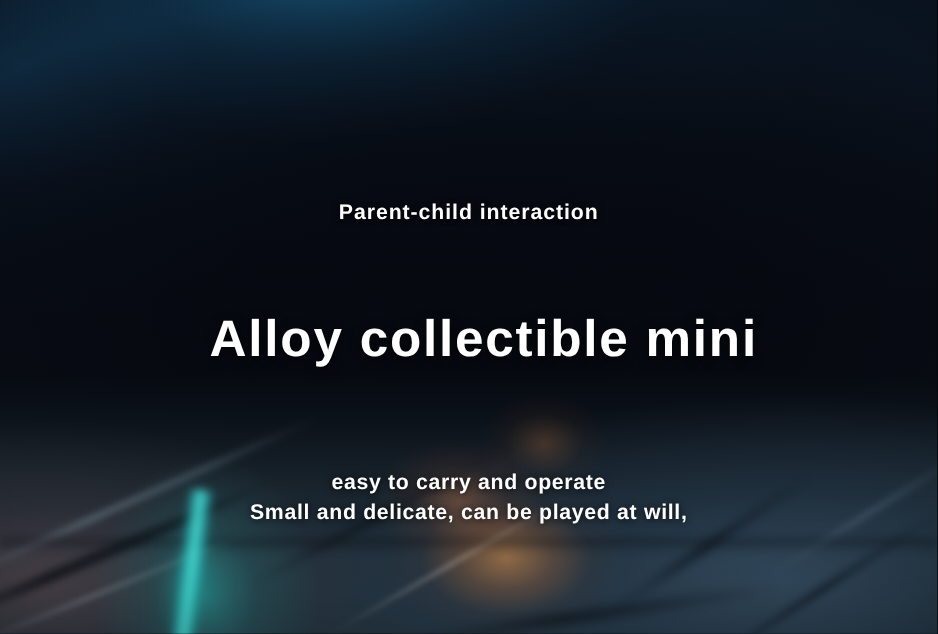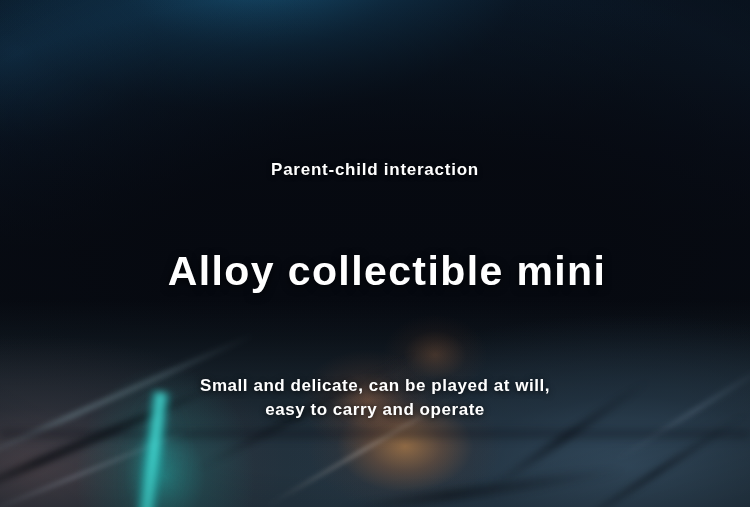--- a/index.html
+++ b/index.html
@@ -320,18 +320,18 @@
 
   <div id="copy">
 
     <div id="eyebrow">Parent-child interaction</div>
 
     <h1 id="headline">
       <span class="hl-line">Alloy collectible mini</span>
     </h1>
 
     <div id="subcopy">
+      <span class="sc-line">easy to carry and operate</span>
       <span class="sc-line">Small and delicate, can be played at will,</span>
-      <span class="sc-line">easy to carry and operate</span>
     </div>
 
   </div>
 </div>
 
 </body></html>

